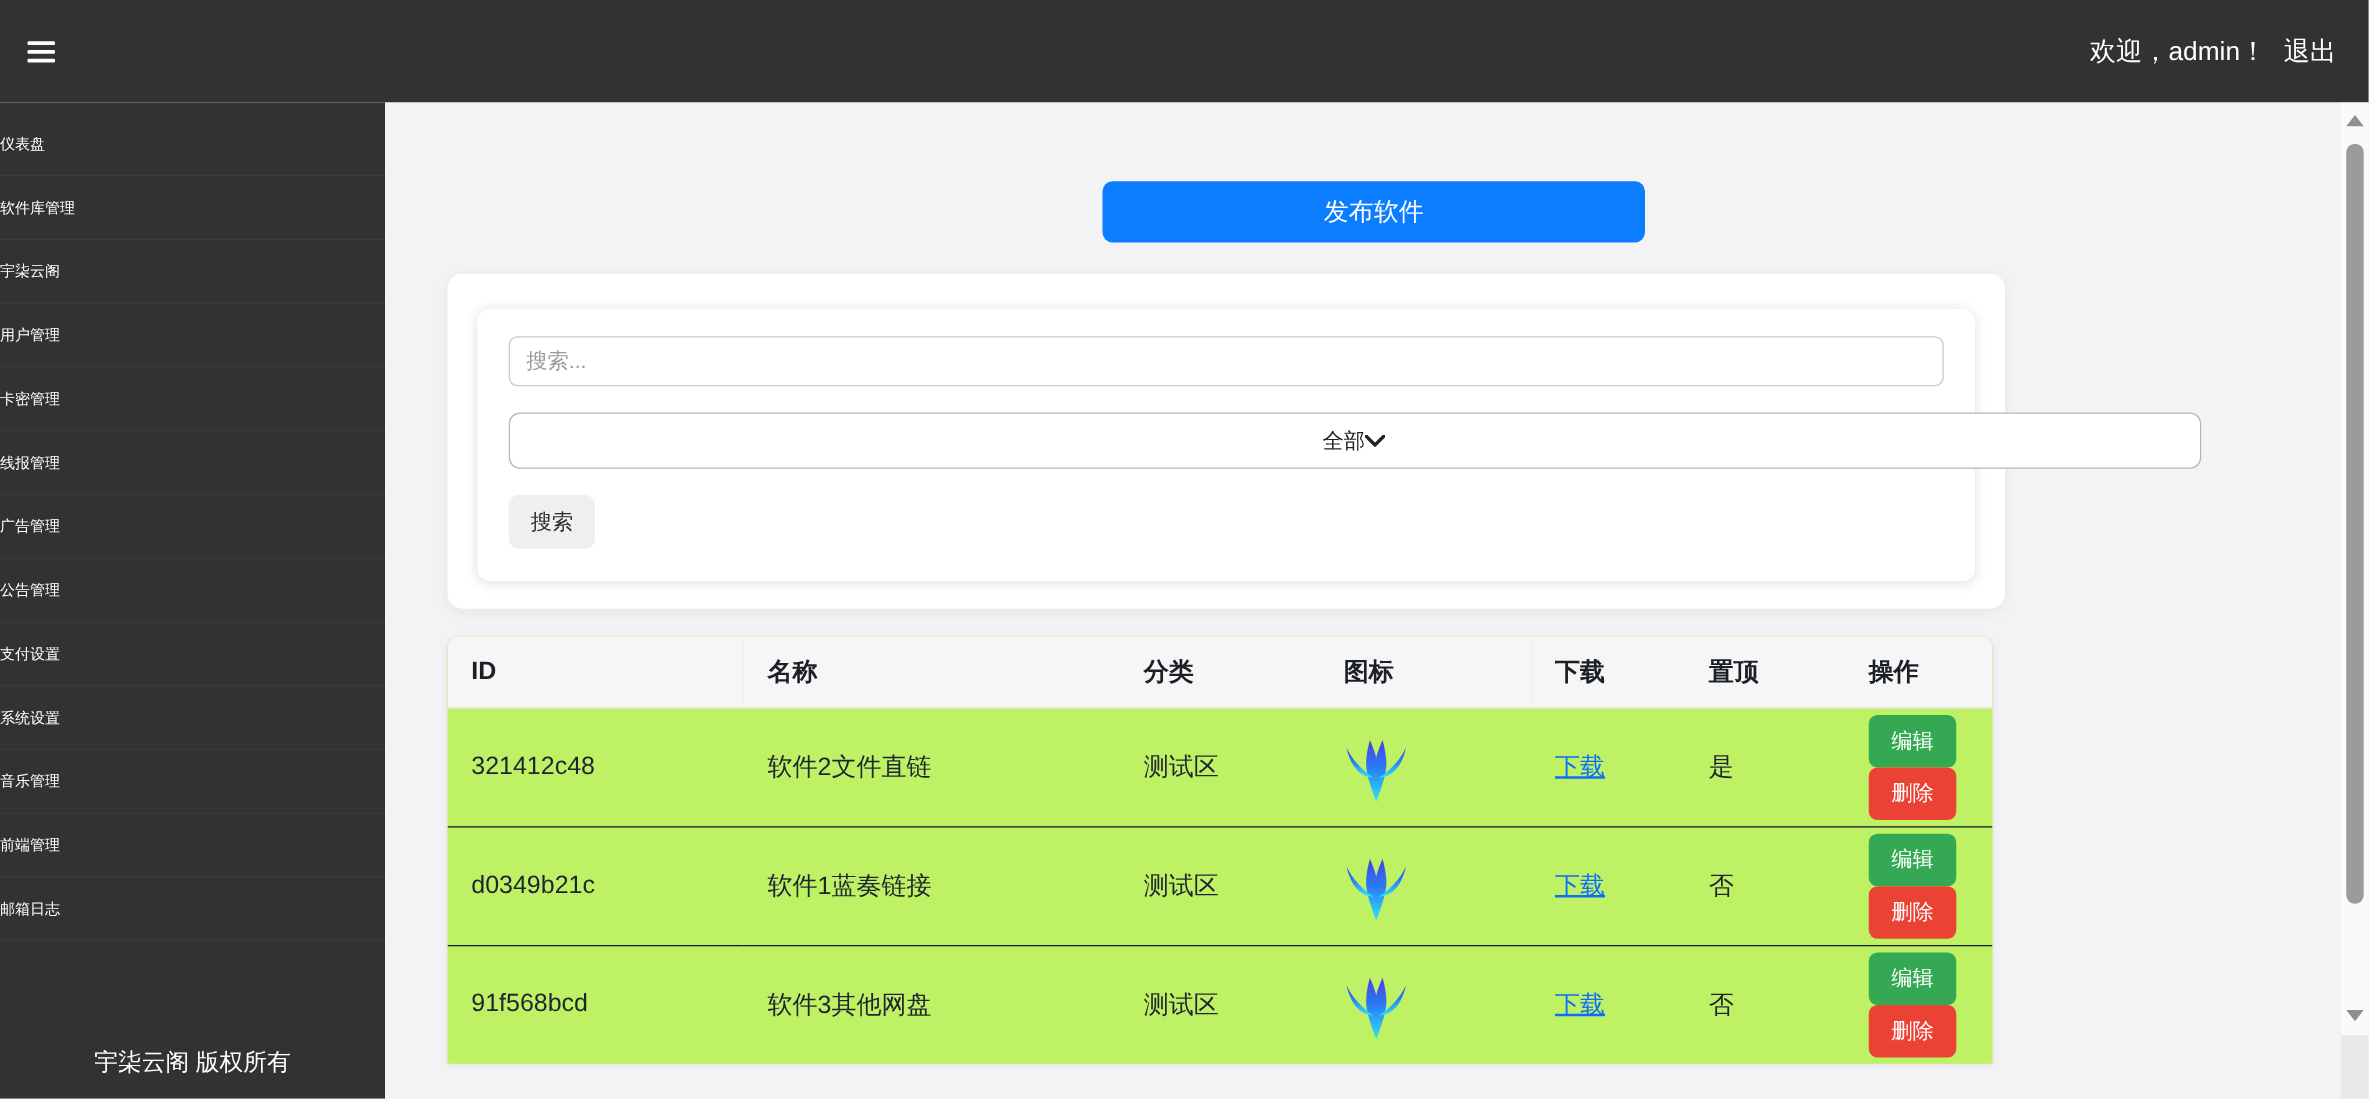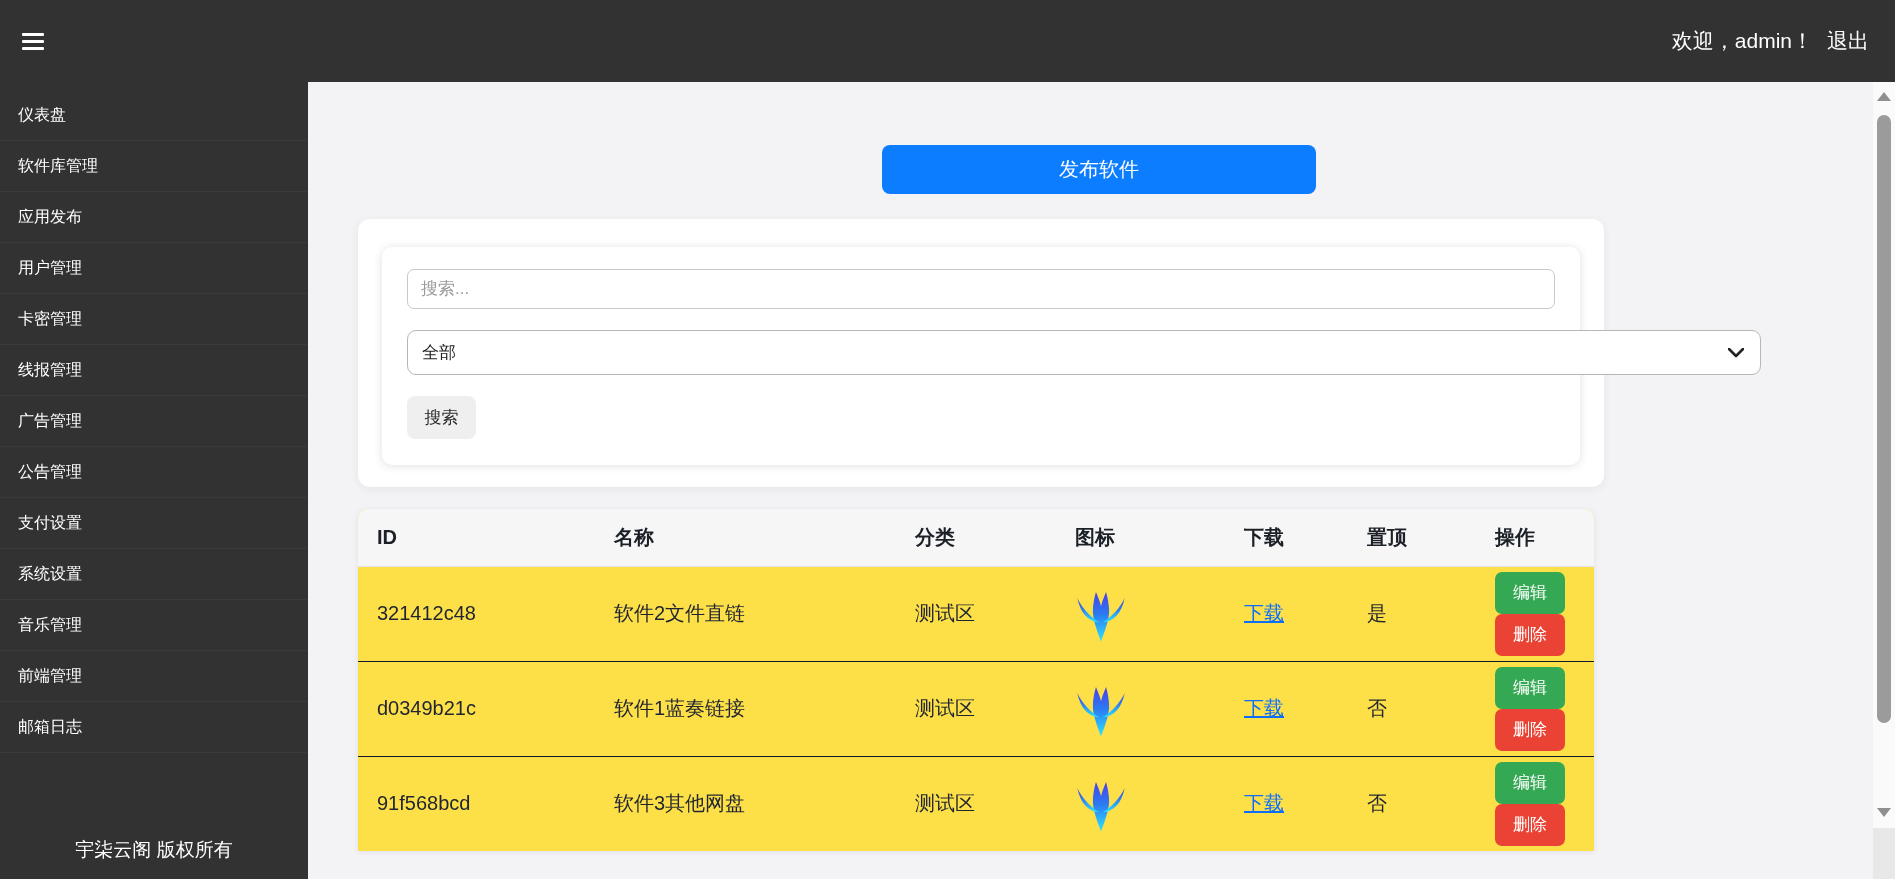--- a/index.html
+++ b/index.html
@@ -37,23 +37,22 @@
     width: 308px;
     background: #323232;
     display: flex;
     flex-direction: column;
     padding-top: 8px;
     flex-shrink: 0;
   }
   .side-item {
     height: 51px;
     line-height: 50px;
-    padding-left: 18px;
-    color: #fff;
-    font-size: 16px;
+    color: #fff;
+    font-size: 12px;
     cursor: pointer;
     border-bottom: 1px solid rgba(255,255,255,0.04);
     white-space: nowrap;
   }
   .side-footer {
     margin-top: auto;
     text-align: center;
     padding-bottom: 16px;
     color: #fff;
     font-size: 19px;
@@ -111,21 +110,21 @@
   }
   .search-input::placeholder { color: #9a9a9a; }
   .category-select {
     margin-top: 21px;
     width: 1354px;
     height: 45px;
     border: 1px solid #b7b7b7;
     border-radius: 9px;
     display: flex;
     align-items: center;
-    justify-content: space-between;
+    justify-content: center;
     padding: 0 16px 0 14px;
     font-size: 17px;
     color: #222;
     cursor: pointer;
     background: #fff;
   }
   .search-btn {
     margin-top: 21px;
     width: 69px;
     height: 43px;
@@ -135,21 +134,21 @@
     font-size: 17px;
     font-family: inherit;
     color: #2b2b2b;
     cursor: pointer;
   }
 
   
   .table-card {
     margin-top: 22px;
     width: 1236px;
-    background: #fde047;
+    background: #bef264;
     border-radius: 10px 10px 0 0;
     box-shadow: 0 1px 6px rgba(0,0,0,0.08);
     overflow: hidden;
   }
   table { width: 100%; border-collapse: collapse; table-layout: fixed; }
   col.c1 { width: 237px; } col.c2 { width: 301px; } col.c3 { width: 160px; }
   col.c4 { width: 169px; } col.c5 { width: 123px; } col.c6 { width: 128px; }
   thead th {
     background: #f6f6f7;
     height: 57px;
@@ -243,21 +242,21 @@
     <span class="welcome-text">欢迎，admin！</span>
     <a class="logout-link">退出</a>
   </div>
 </header>
 
 <div class="layout">
 
   <nav class="sidebar">
     <div class="side-item">仪表盘</div>
     <div class="side-item">软件库管理</div>
-    <div class="side-item">应用发布</div>
+    <div class="side-item">宇柒云阁</div>
     <div class="side-item">用户管理</div>
     <div class="side-item">卡密管理</div>
     <div class="side-item">线报管理</div>
     <div class="side-item">广告管理</div>
     <div class="side-item">公告管理</div>
     <div class="side-item">支付设置</div>
     <div class="side-item">系统设置</div>
     <div class="side-item">音乐管理</div>
     <div class="side-item">前端管理</div>
     <div class="side-item">邮箱日志</div>

